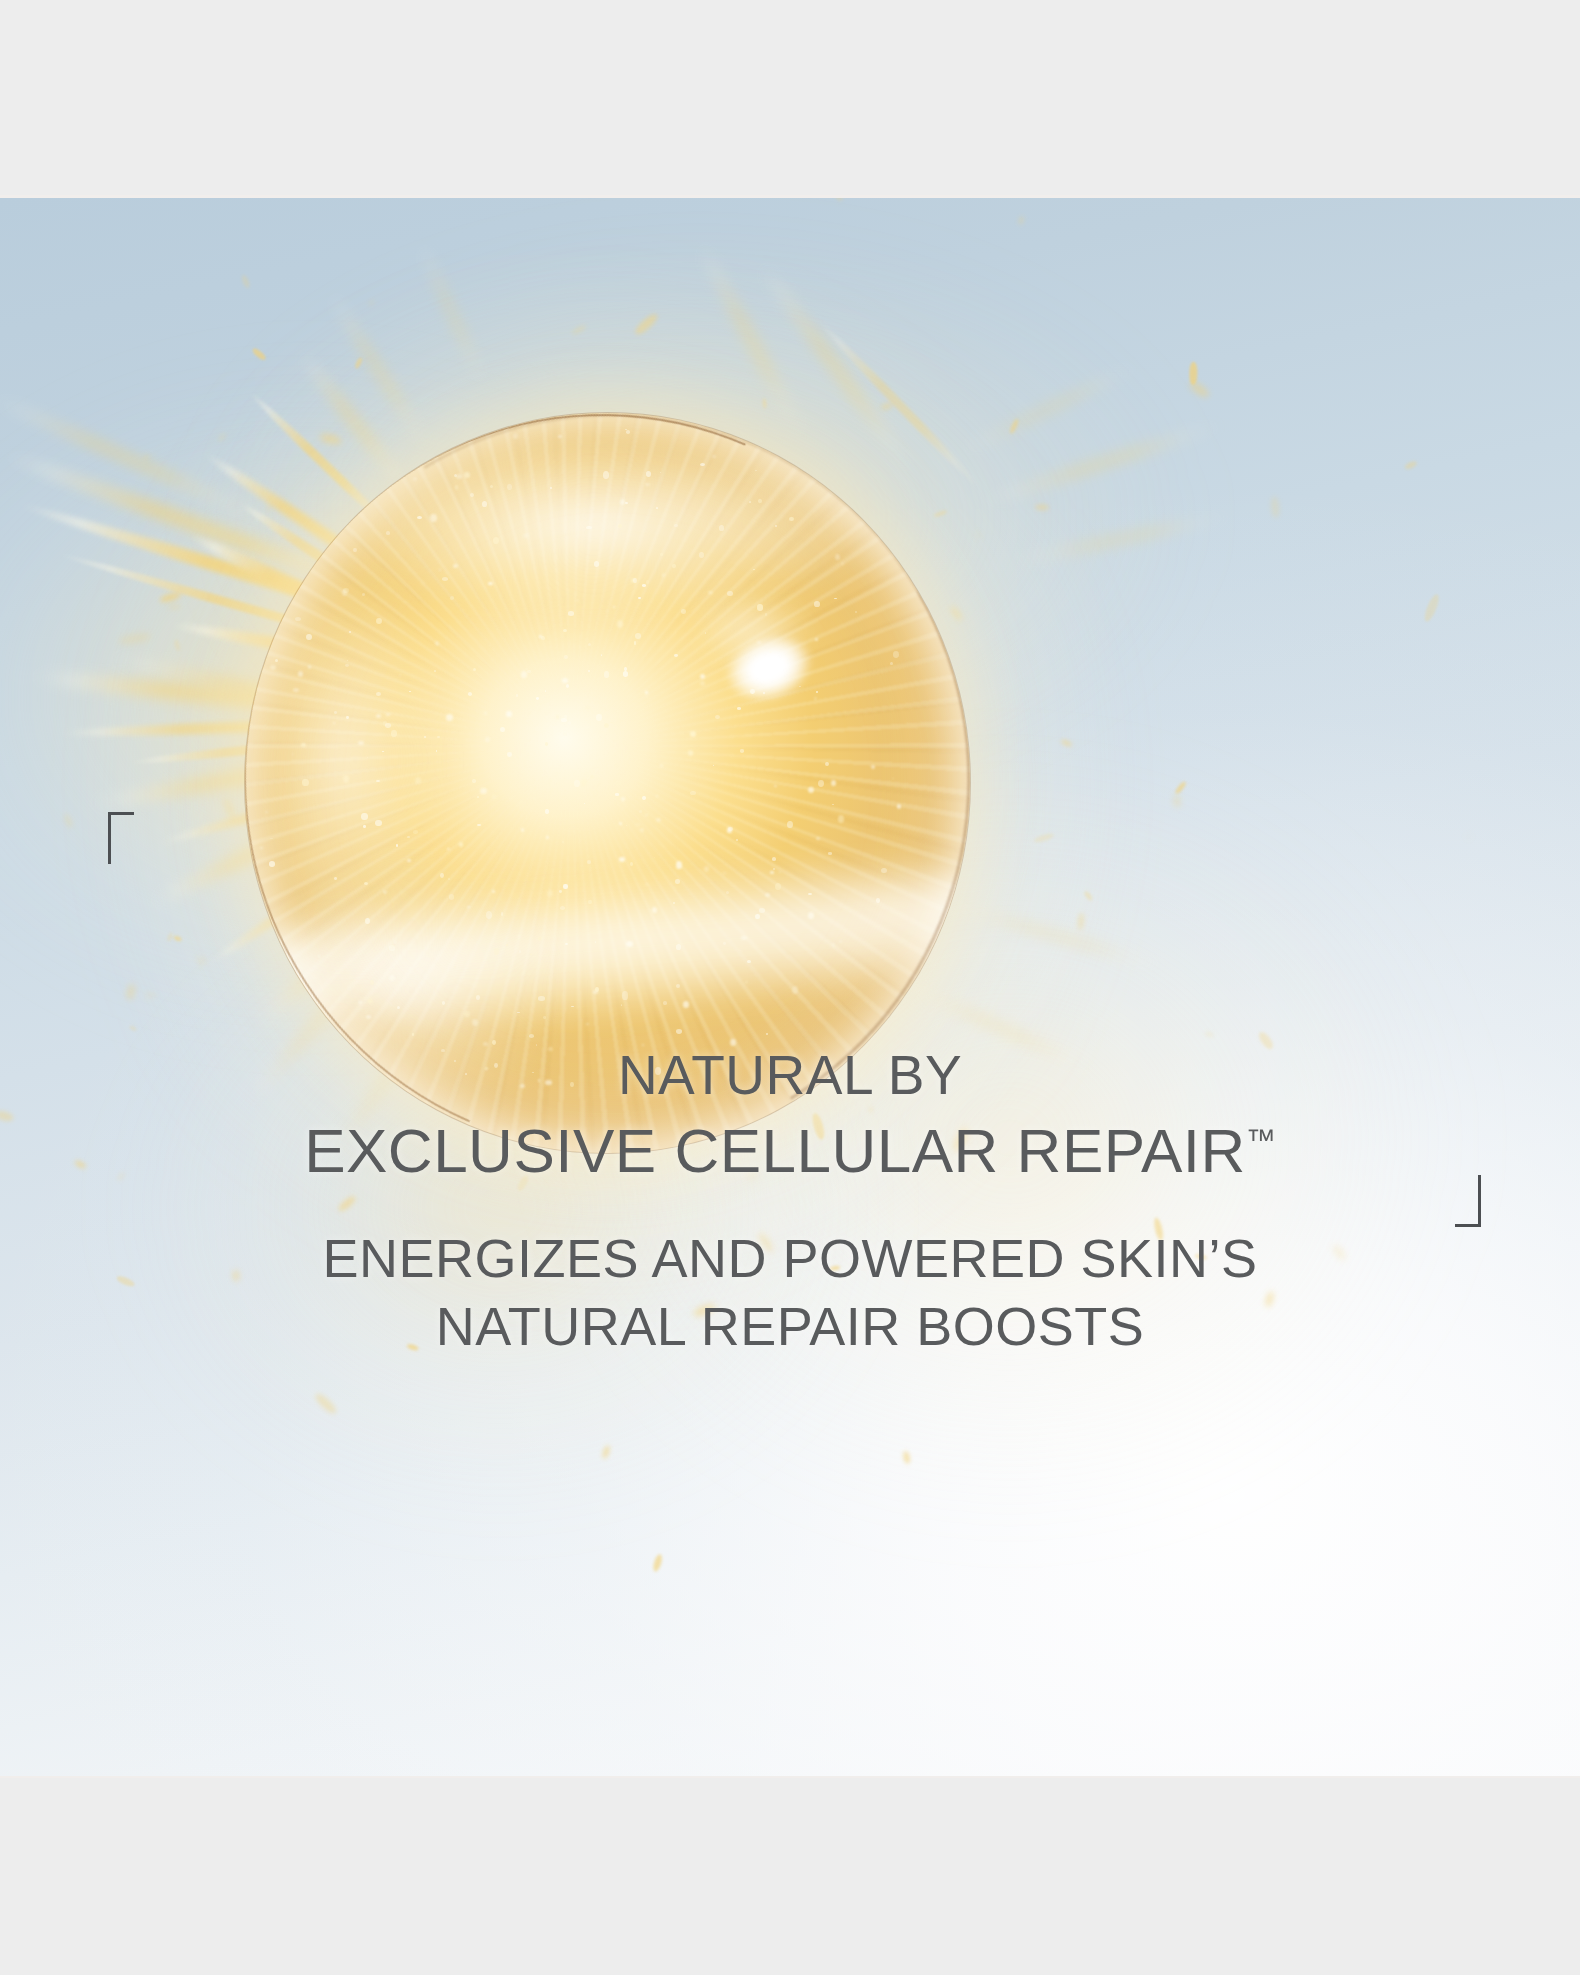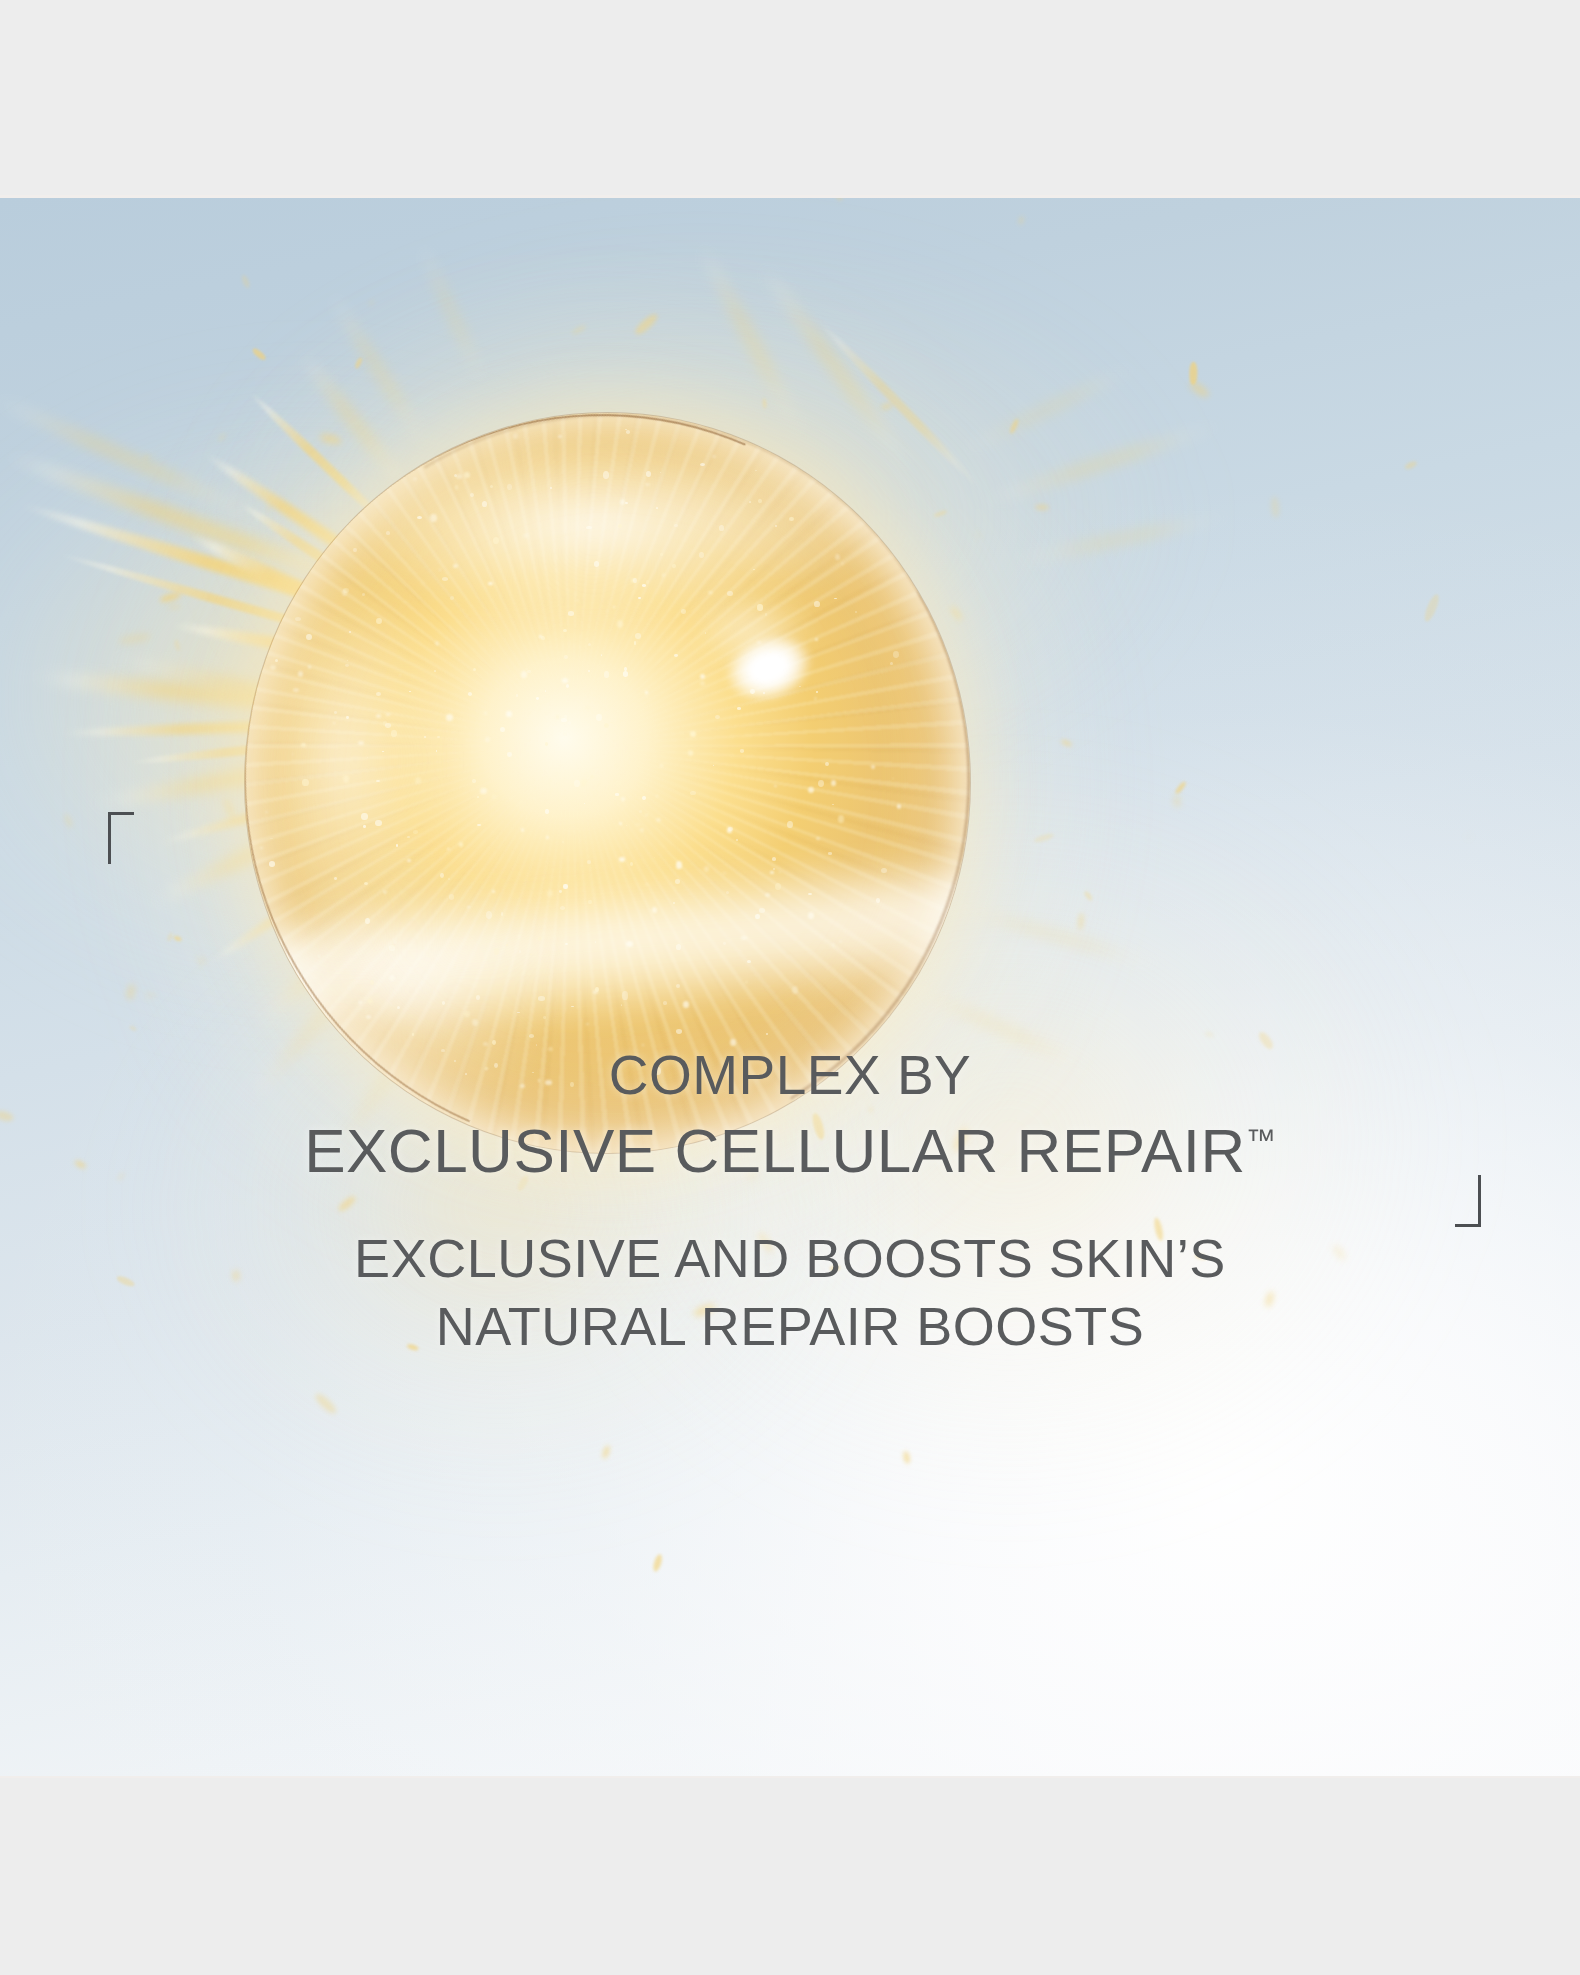--- a/index.html
+++ b/index.html
@@ -824,25 +824,25 @@
     <div class="bracket bracket-tl" id="bracket-tl" style="left: 108px; top: 614px;">
       <i class="v" style="background: rgb(76, 79, 82);"></i>
         <i class="h" style="background: rgb(76, 79, 82);"></i>
     </div>
     <div class="bracket bracket-br" id="bracket-br" style="left: 1455px; top: 977px;">
       <i class="v" style="background: rgb(76, 79, 82);"></i>
         <i class="h" style="background: rgb(76, 79, 82);"></i>
     </div>
 
     <div id="copy" style="color: rgb(89, 91, 93);">
-      <div class="line" id="line-powered">COMPLEX BY</div>
+      <div class="line" id="line-powered">NATURAL BY</div>
 
       <div class="line" id="line-complex"><span>EXCLUSIVE CELLULAR REPAIR</span><span class="tm">™</span></div>
 
-      <div class="line" id="line-energizes">EXCLUSIVE AND BOOSTS SKIN’S</div>
+      <div class="line" id="line-energizes">ENERGIZES AND POWERED SKIN’S</div>
 
       <div class="line" id="line-natural">NATURAL REPAIR BOOSTS</div>
     </div>
 
   </div>
 
   <div class="band-seam seam-bottom"></div>
   <div class="band band-bottom" style="height: 197px;"></div>
 
 </div>

